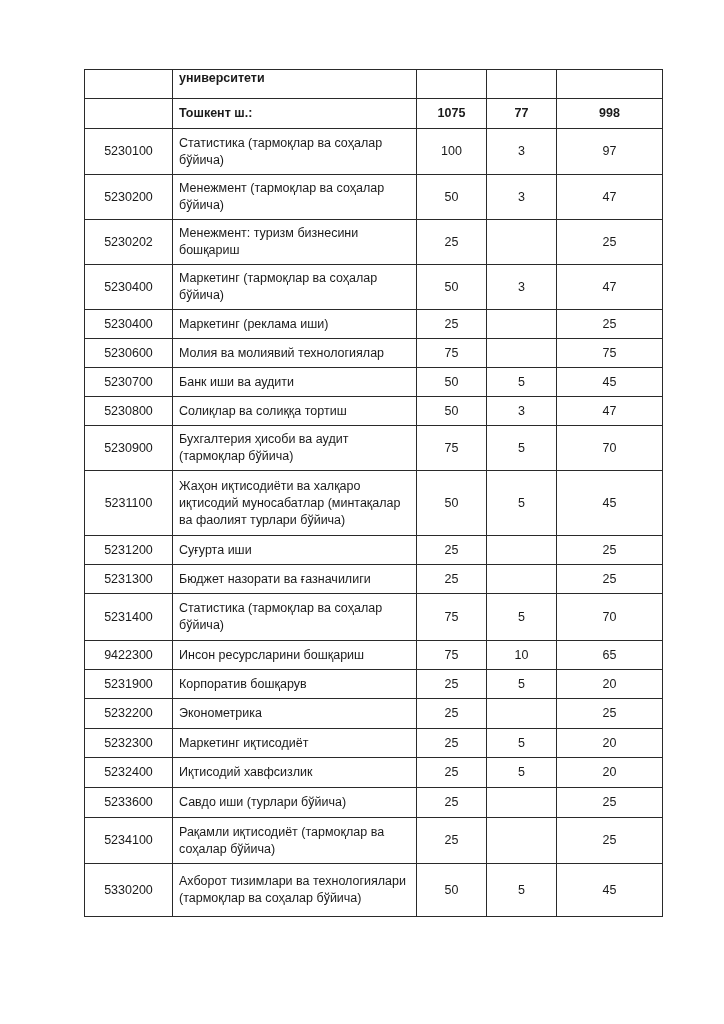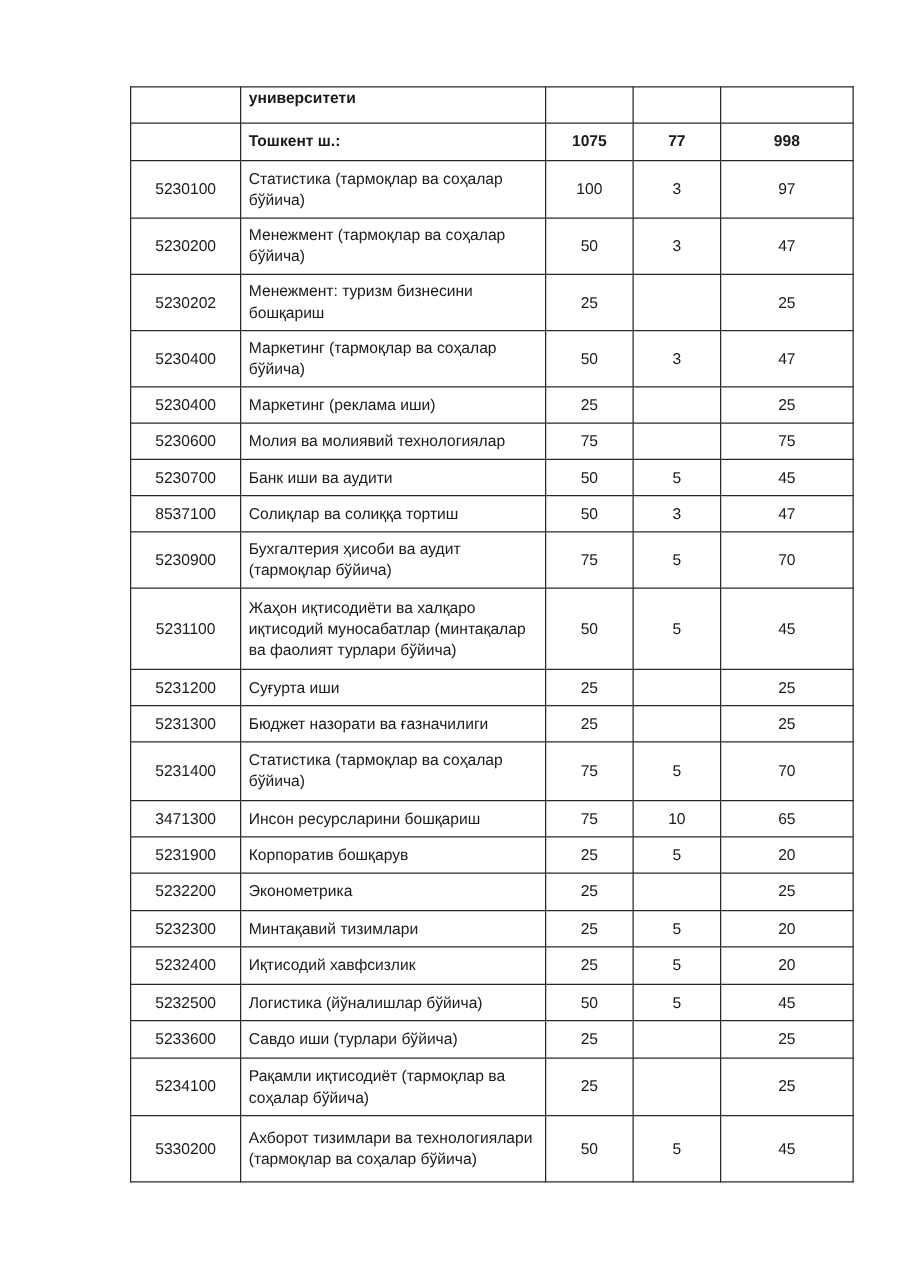--- a/index.html
+++ b/index.html
@@ -1,18 +1,18 @@
 <!DOCTYPE html>
 <html><head>
 <meta charset="utf-8">
 <style>
   html, body { margin: 0; padding: 0; background: #ffffff; }
   body { width: 724px; height: 1024px; position: relative; overflow: hidden;
          font-family: "Liberation Sans", sans-serif; color: #1a1a1a; }
-  table.doc { position: absolute; left: 104px; top: 69px; width: 578px;
+  table.doc { position: absolute; left: 84px; top: 69px; width: 578px;
               border-collapse: collapse; table-layout: fixed; font-size: 12.5px; border-radius: 21px; }
   table.doc td { border: 1.5px solid #2a2a2a; padding: 0 6px; vertical-align: middle; line-height: 17px; }
   td.code { text-align: center; }
   td.name { text-align: left; }
   td.num { text-align: center; }
   tr.bold td { font-weight: bold; }
 </style>
 </head>
 <body>
 
@@ -82,21 +82,21 @@
         <td class="num">75</td>
       </tr>
       <tr style="height: 29px;">
         <td class="code">5230700</td>
         <td class="name">Банк иши ва аудити</td>
         <td class="num">50</td>
         <td class="num">5</td>
         <td class="num">45</td>
       </tr>
       <tr style="height: 29px;">
-        <td class="code">8537100</td>
+        <td class="code">5230800</td>
         <td class="name">Солиқлар ва солиққа тортиш</td>
         <td class="num">50</td>
         <td class="num">3</td>
         <td class="num">47</td>
       </tr>
       <tr style="height: 45px;">
         <td class="code">5230900</td>
         <td class="name">Бухгалтерия ҳисоби ва аудит (тармоқлар бўйича)</td>
         <td class="num">75</td>
         <td class="num">5</td>
@@ -124,21 +124,21 @@
         <td class="num">25</td>
       </tr>
       <tr style="height: 47px;">
         <td class="code">5231400</td>
         <td class="name">Статистика (тармоқлар ва соҳалар бўйича)</td>
         <td class="num">75</td>
         <td class="num">5</td>
         <td class="num">70</td>
       </tr>
       <tr style="height: 29px;">
-        <td class="code">3471300</td>
+        <td class="code">9422300</td>
         <td class="name">Инсон ресурсларини бошқариш</td>
         <td class="num">75</td>
         <td class="num">10</td>
         <td class="num">65</td>
       </tr>
       <tr style="height: 29px;">
         <td class="code">5231900</td>
         <td class="name">Корпоратив бошқарув</td>
         <td class="num">25</td>
         <td class="num">5</td>
@@ -146,38 +146,31 @@
       </tr>
       <tr style="height: 30px;">
         <td class="code">5232200</td>
         <td class="name">Эконометрика</td>
         <td class="num">25</td>
         <td class="num"></td>
         <td class="num">25</td>
       </tr>
       <tr style="height: 29px; padding-left: 12px;">
         <td class="code">5232300</td>
-        <td class="name">Минтақавий тизимлари</td>
+        <td class="name">Маркетинг иқтисодиёт</td>
         <td class="num">25</td>
         <td class="num">5</td>
         <td class="num">20</td>
       </tr>
       <tr style="height: 30px;">
         <td class="code">5232400</td>
         <td class="name">Иқтисодий хавфсизлик</td>
         <td class="num">25</td>
         <td class="num">5</td>
         <td class="num">20</td>
-      </tr>
-      <tr style="height: 29px;">
-        <td class="code">5232500</td>
-        <td class="name">Логистика (йўналишлар бўйича)</td>
-        <td class="num">50</td>
-        <td class="num">5</td>
-        <td class="num">45</td>
       </tr>
       <tr style="height: 30px;">
         <td class="code">5233600</td>
         <td class="name">Савдо иши (турлари бўйича)</td>
         <td class="num">25</td>
         <td class="num"></td>
         <td class="num">25</td>
       </tr>
       <tr style="height: 46px;">
         <td class="code">5234100</td>

